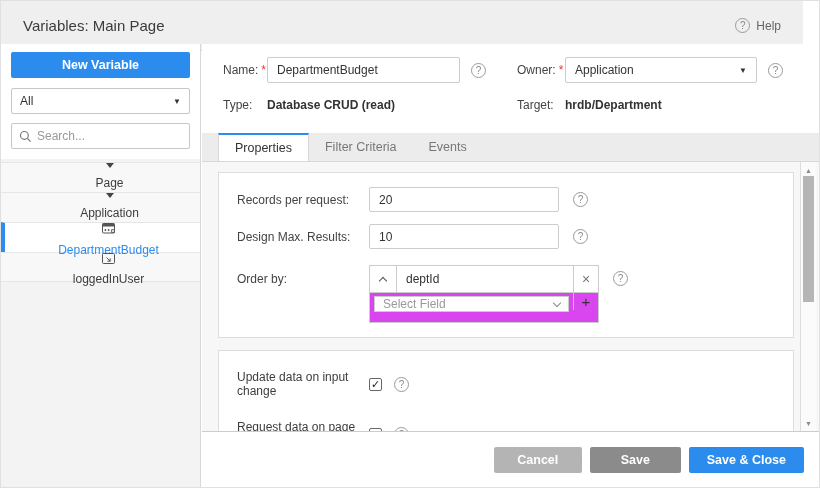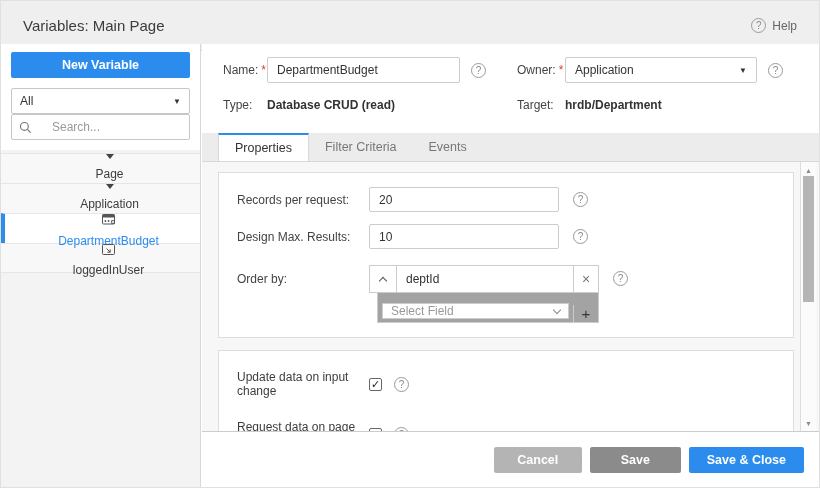--- a/index.html
+++ b/index.html
@@ -1,43 +1,43 @@
 <!DOCTYPE html>
 <html style="--accent: #2b8cee;"><head>
 <meta charset="utf-8">
 <style>
   * { margin:0; padding:0; box-sizing:border-box; }
   html,body { background:#fff; }
   body { font-family:"Liberation Sans","DejaVu Sans",sans-serif; font-size:12px; color:#333; }
   .app { position:relative; width:820px; height:488px; background:#fff; overflow:hidden; border:1px solid #e0e0e0; }
 
   
-  .header { position:absolute; top:0; left:0; right:0; height:50px; background:#efefef;
+  .header { position:absolute; top:0; left:0; right:16px; height:50px; background:#efefef;
             border-bottom:1px solid #dcdcdc; display:flex; align-items:center;
             justify-content:space-between; padding:0 22px; }
   .header .title { font-size:15px; color:#3c3c3c; }
   .help { display:flex; align-items:center; gap:6px; color:#666; cursor:pointer; }
 
   .qmark { width:15px; height:15px; border:1px solid #9a9a9a; border-radius:50%;
            display:inline-flex; align-items:center; justify-content:center;
            font-size:10px; color:#8a8a8a; flex:0 0 auto; background:transparent; }
 
   
   .sidebar { position:absolute; top:43px; left:0; bottom:0; width:200px; background:#f3f3f3;
              border-right:1px solid #d8d8d8; }
   .side-controls { background:#fff; padding:8px 10px 10px 10px; }
   .btn-new { display:block; width:100%; height:26px; background:var(--accent); color:#fff;
              font-weight:bold; font-size:12.5px; border:none; border-radius:2px; cursor:pointer;
              font-family:inherit; }
   .side-select { margin-top:10px; height:26px; background:#fff; border:1px solid #c7c7c7;
                  border-radius:2px; display:flex; align-items:center; justify-content:space-between;
                  padding:0 8px; cursor:pointer; }
   .side-select .caret { font-size:8px; color:#333; }
-  .search-box { height:26px; background:#fff; border:1px solid #c7c7c7;
-                border-radius:2px; display:flex; align-items:center; padding:0 7px; gap:20px; }
+  .search-box { margin-top:9px; height:26px; background:#fff; border:1px solid #c7c7c7;
+                border-radius:2px; display:flex; align-items:center; padding:0 7px; gap:5px; }
   .search-box input { border:none; outline:none; flex:1; font-size:12px; color:#333;
                       font-family:inherit; background:transparent; }
   .search-box input::placeholder { color:#9a9a9a; }
 
   .tree { margin-top:3px; }
   .tree-row { height:30px; display:flex; align-items:center; gap:8px; padding-left:18px;
               background:#f8f8f8; border-top:1px solid #e6e6e6; cursor:pointer; color:#3d3d3d;flex-direction:column; }
   .tree-row:last-child { border-bottom:1px solid #e6e6e6; }
   .tree-row.child { padding-left:16px; }
   .tree-row.selected { background:#fff; border-left:4px solid var(--accent); padding-left:12px;
@@ -91,22 +91,22 @@
                 font-size:12px; color:#333; font-family:inherit; outline:none; }
   .q-prop { margin-left:14px; }
 
   
   .orderby { width:230px; flex:0 0 auto; }
   .ob-row1 { display:flex; border:1px solid #ccc; background:#fff; height:28px; align-items:stretch; }
   .ob-cell { display:flex; align-items:center; justify-content:center; }
   .ob-up { width:27px; border-right:1px solid #ccc; cursor:pointer; }
   .ob-field { flex:1; justify-content:flex-start; padding:0 9px; color:#333; }
   .ob-x { width:25px; border-left:1px solid #ccc; cursor:pointer; color:#777; font-size:14px; }
-  .ob-row2 { display:flex; border:1px solid #ccc; border-top:none; background:#a3a3a3; height:30px;
-             align-items:flex-end;margin-left:8px; }
+  .ob-row2 { display:flex; border:1px solid #ccc; border-top:none; background:#d946ef; height:30px;
+             align-items:flex-start; }
   .ob-selwrap { flex:1; padding:3px 4px; }
   .ob-select { height:100%; border:1px solid #ccc; display:flex; align-items:center;
                justify-content:space-between; padding:0 8px; color:#999; cursor:pointer;
                background:#fff; }
   .ob-plus { width:25px; border-left:1px solid #ccc; cursor:pointer; font-size:15px; color:#333; }
   .chev { width:6px; height:6px; border-right:1.5px solid #888; border-bottom:1.5px solid #888;
           display:inline-block; }
   .chev.down { transform:rotate(45deg); margin-top:-3px; }
   .chev.up { transform:rotate(225deg); margin-top:3px; border-color:#555; }
 

